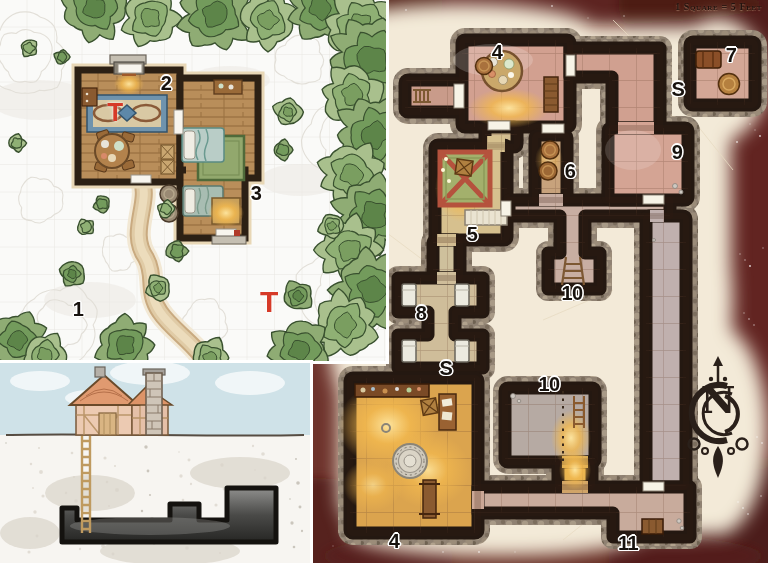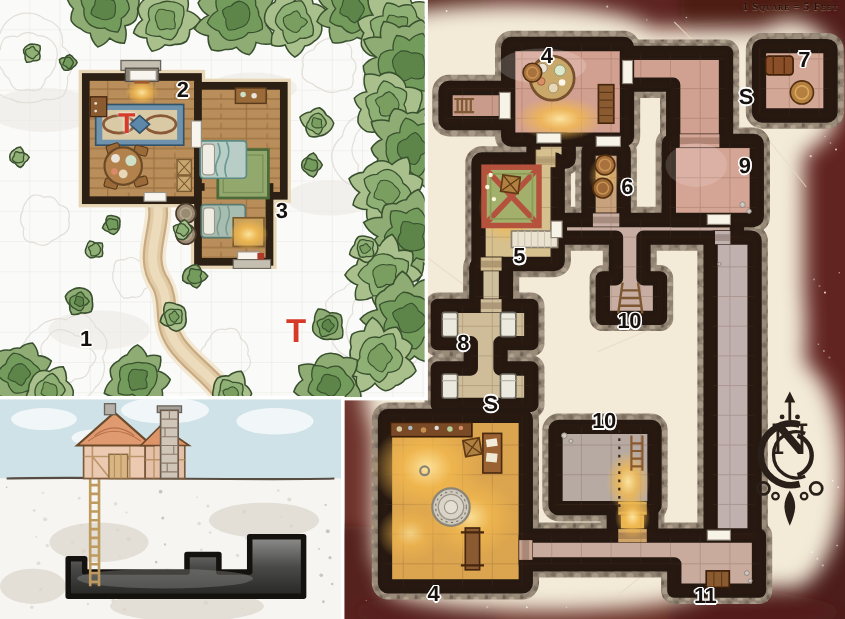--- a/index.html
+++ b/index.html
@@ -720,20 +720,20 @@
 
   <div id="dungeon-labels">
     <span class="scale-label">1 Square = 5 Feet</span>
     <span class="num" style="left:184px;top:52px">4</span>
     <span class="num" style="left:159px;top:234px">5</span>
     <span class="num" style="left:257px;top:171px">6</span>
     <span class="num" style="left:418px;top:55px">7</span>
     <span class="num" style="left:108px;top:313px">8</span>
     <span class="num" style="left:364px;top:152px">9</span>
     <span class="num" style="left:259px;top:293px">10</span>
-    <span class="num" style="left:328px;top:543px">11</span>
+    <span class="num" style="left:315px;top:543px">11</span>
     <span class="num" style="left:236px;top:384px">10</span>
     <span class="num" style="left:81px;top:541px">4</span>
     <span class="num" style="left:365px;top:89px">S</span>
     <span class="num" style="left:133px;top:368px">S</span>
   </div>
 
 </div>
 
 </body></html>

